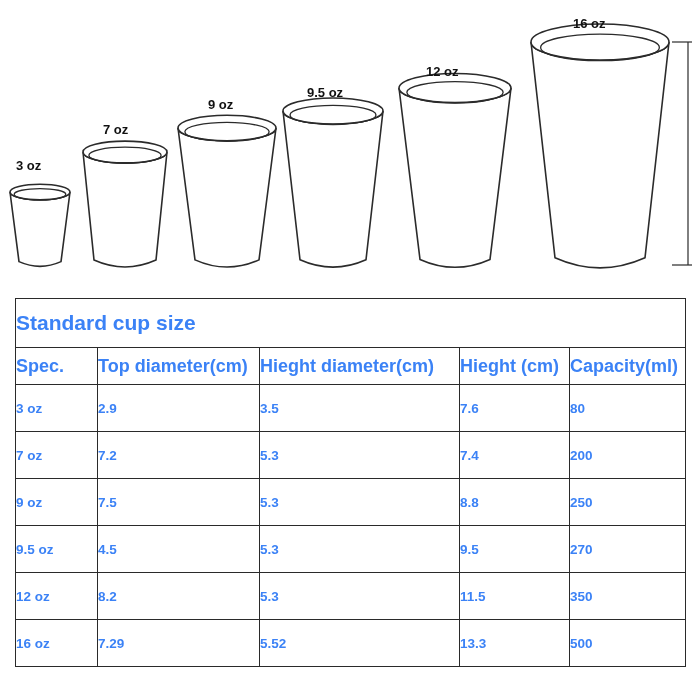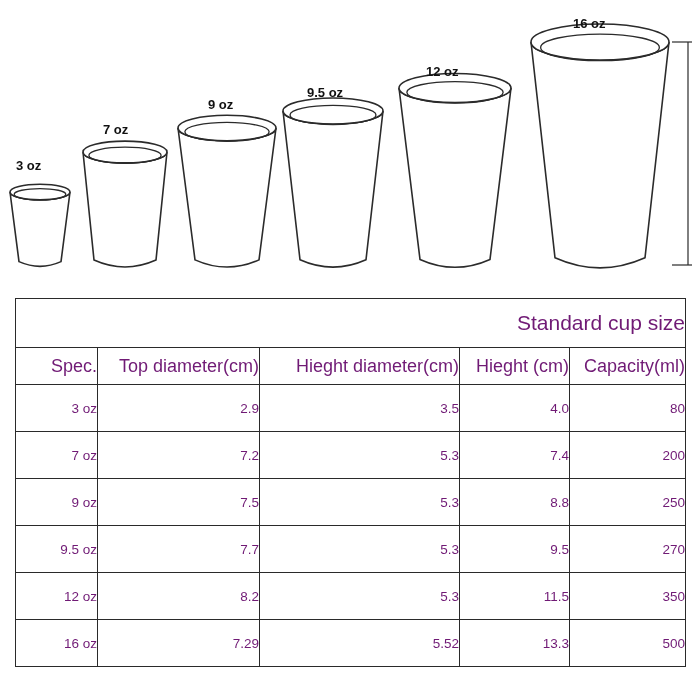--- a/index.html
+++ b/index.html
@@ -39,24 +39,24 @@
     top: 298px;
     width: 670px;
   }
   table.spec {
     border-collapse: collapse;
     width: 670px;
     table-layout: fixed;
   }
   table.spec td, table.spec th {
     border: 1px solid #2a2a2a;
-    text-align: right;
-    font-weight: normal;
+    text-align: left;
+    font-weight: bold;
     font-size: 13.5px;
-    color: #701a75;
+    color: #3b82f6;
     padding: 0;
     height: 46px;
   }
   table.spec tr.title-row td {
     height: 48px;
     font-size: 21px;
     border-bottom: 1px solid #2a2a2a;
   }
   table.spec tr.head-row td {
     font-size: 18px;
@@ -158,40 +158,40 @@
           <td>Spec.</td>
           <td>Top diameter(cm)</td>
           <td>Hieght diameter(cm)</td>
           <td>Hieght (cm)</td>
           <td>Capacity(ml)</td>
         </tr>
         <tr>
           <td>3 oz</td>
           <td>2.9</td>
           <td>3.5</td>
-          <td>4.0</td>
+          <td>7.6</td>
           <td>80</td>
         </tr>
         <tr>
           <td>7 oz</td>
           <td>7.2</td>
           <td>5.3</td>
           <td>7.4</td>
           <td>200</td>
         </tr>
         <tr>
           <td>9 oz</td>
           <td>7.5</td>
           <td>5.3</td>
           <td>8.8</td>
           <td>250</td>
         </tr>
         <tr>
           <td>9.5 oz</td>
-          <td>7.7</td>
+          <td>4.5</td>
           <td>5.3</td>
           <td>9.5</td>
           <td>270</td>
         </tr>
         <tr>
           <td>12 oz</td>
           <td>8.2</td>
           <td>5.3</td>
           <td>11.5</td>
           <td>350</td>

